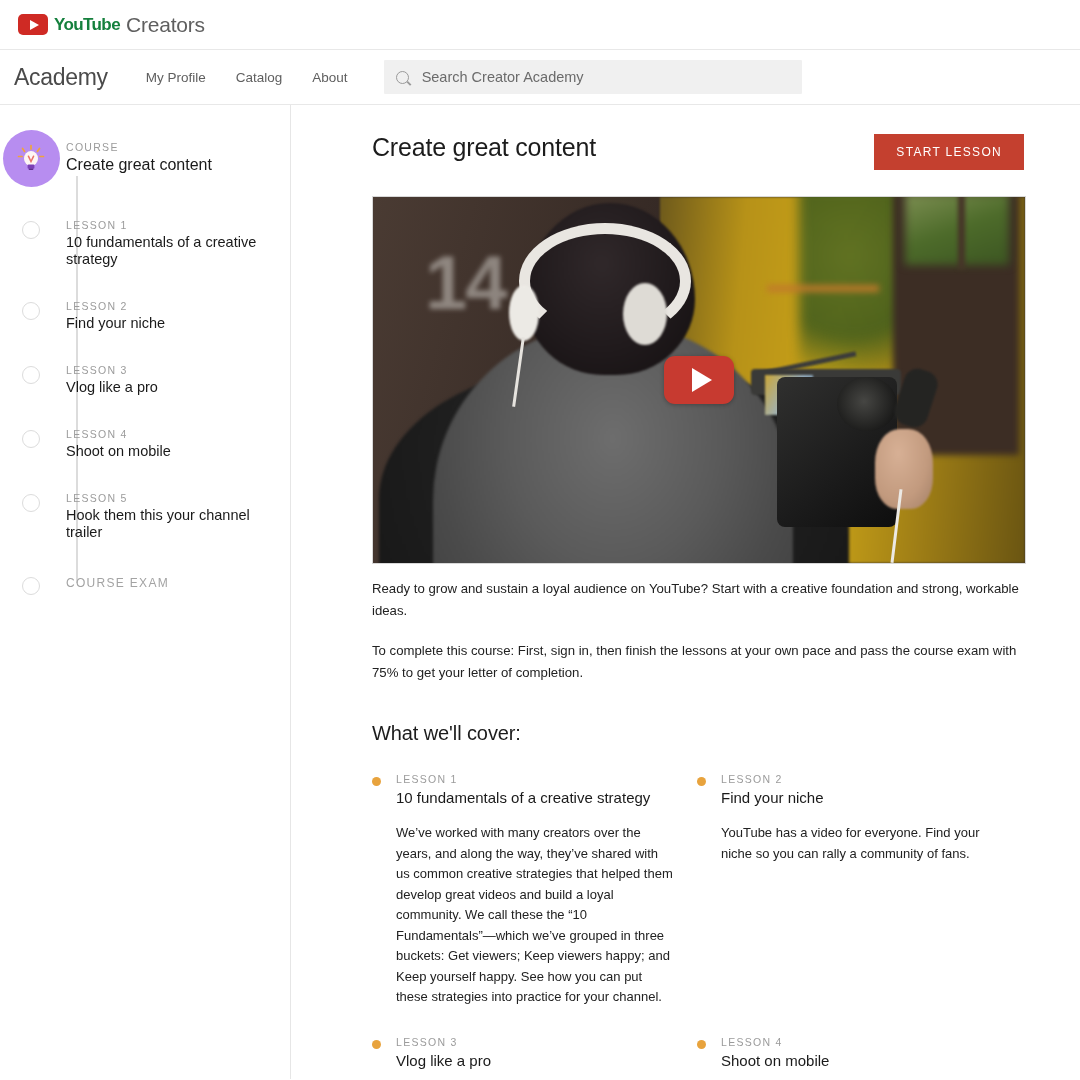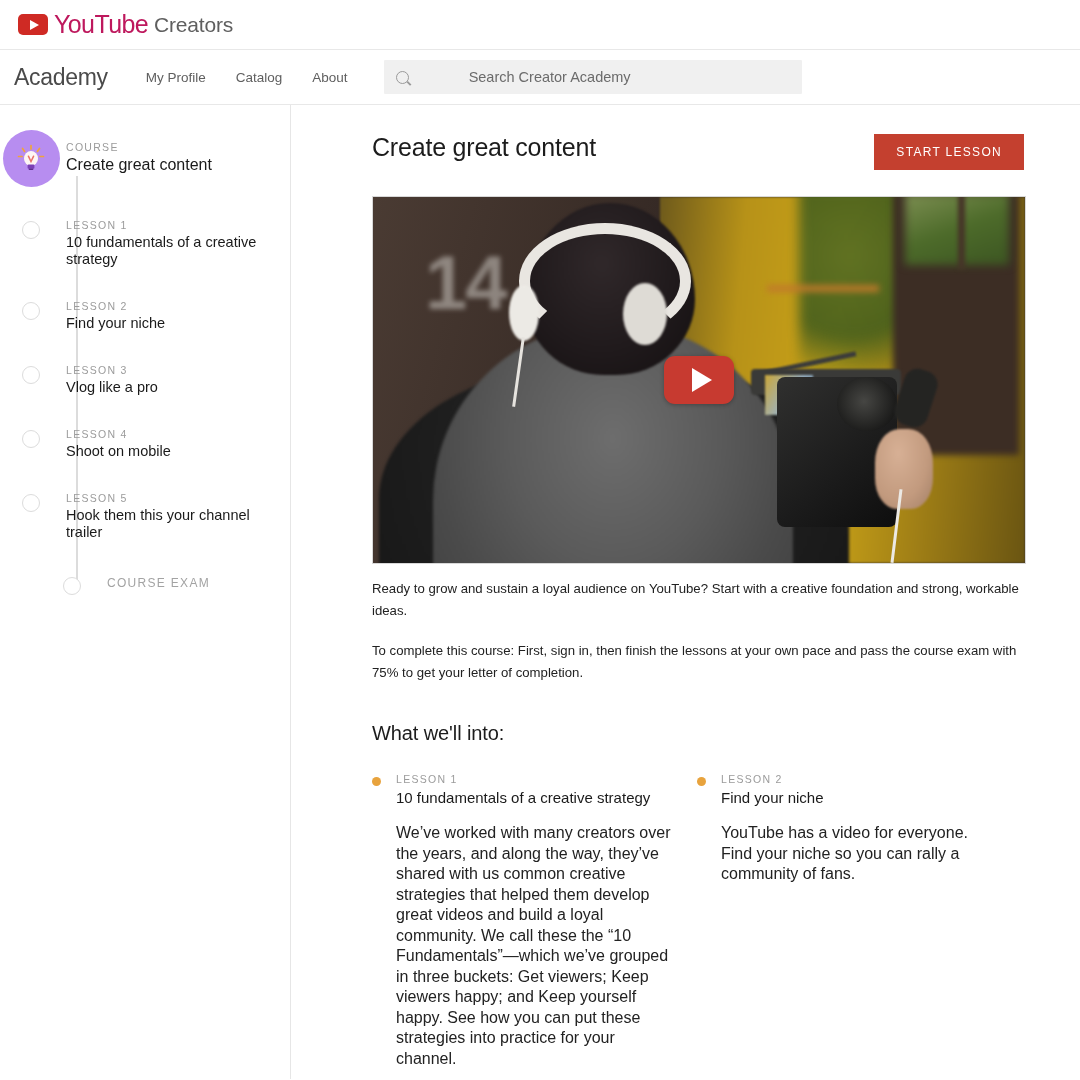--- a/index.html
+++ b/index.html
@@ -32,23 +32,23 @@
     margin-right: 6px;
   }
   .yt-logo-mark .tri {
     width: 0; height: 0;
     border-left: 9px solid #ffffff;
     border-top: 5.5px solid transparent;
     border-bottom: 5.5px solid transparent;
     margin-left: 2px;
   }
   .yt-word {
-    font-size: 25px;
-    font-weight: normal;
-    color: #be185d;
+    font-size: 17px;
+    font-weight: bold;
+    color: #15803d;
     letter-spacing: -0.6px;
   }
   .yt-sub {
     font-size: 21px;
     color: #5f5f5f;
     font-weight: 400;
     margin-left: 6px;
     letter-spacing: -0.2px;
   }
 
@@ -77,21 +77,20 @@
   }
   .search-box {
     margin-left: 6px;
     width: 418px;
     height: 34px;
     background: #f0f0f0;
     display: flex;
     align-items: center;
     padding: 0 12px;
     border-radius: 1px;
-    gap: 47px;
   }
   .search-ico {
     width: 13px; height: 13px;
     border: 1.6px solid #9a9a9a;
     border-radius: 50%;
     position: relative;
     margin-right: 11px;
     flex: 0 0 auto;
   }
   .search-ico::after {
@@ -192,21 +191,21 @@
   }
   .row-course .node-wrap { padding-top: 0; }
   .row-course .tl-text { padding-top: 11px; }
 
   
   .r-l1 { margin-top: 32px !important; }
   .r-l2 { margin-top: 32px !important; }
   .r-l3 { margin-top: 32px !important; }
   .r-l4 { margin-top: 32px !important; }
   .r-l5 { margin-top: 32px !important; }
-  .r-exam { margin-top: 34px !important; padding-left: 41px; }
+  .r-exam { margin-top: 34px !important; }
 
   
   .main {
     flex: 1;
     padding: 28px 56px 0 81px;
     overflow: hidden;
   }
   .main-head {
     display: flex;
     align-items: flex-start;
@@ -441,21 +440,21 @@
     color: #9b9b9b;
     text-transform: uppercase;
   }
   .ltitle {
     font-size: 15px;
     color: #1a1a1a;
     margin-top: 3px;
     line-height: 19px;
   }
   .ldesc {
-    font-size: 16px;
+    font-size: 13px;
     color: #222;
     line-height: 20.5px;
     margin-top: 16px;
     padding-left: 24px;
   }
   .row2 { margin-top: 16px; }
 </style>
 </head>
 <body>
 
@@ -602,21 +601,21 @@
         <div class="v-cord"></div>
       </div>
       <div class="play-btn">
         <span class="ptri"></span>
       </div>
     </div>
 
     <p class="para p1">Ready to grow and sustain a loyal audience on YouTube? Start with a creative foundation and strong, workable ideas.</p>
     <p class="para p2">To complete this course: First, sign in, then finish the lessons at your own pace and pass the course exam with 75% to get your letter of completion.</p>
 
-    <h2 class="cover-h">What we'll into:</h2>
+    <h2 class="cover-h">What we'll cover:</h2>
 
     <div class="lessons">
 
       <div class="lcard">
         <div class="lcard-head">
           <span class="lbullet"></span>
           <div>
             <div class="lkicker">LESSON 1</div>
             <div class="ltitle">10 fundamentals of a creative strategy</div>
           </div>

